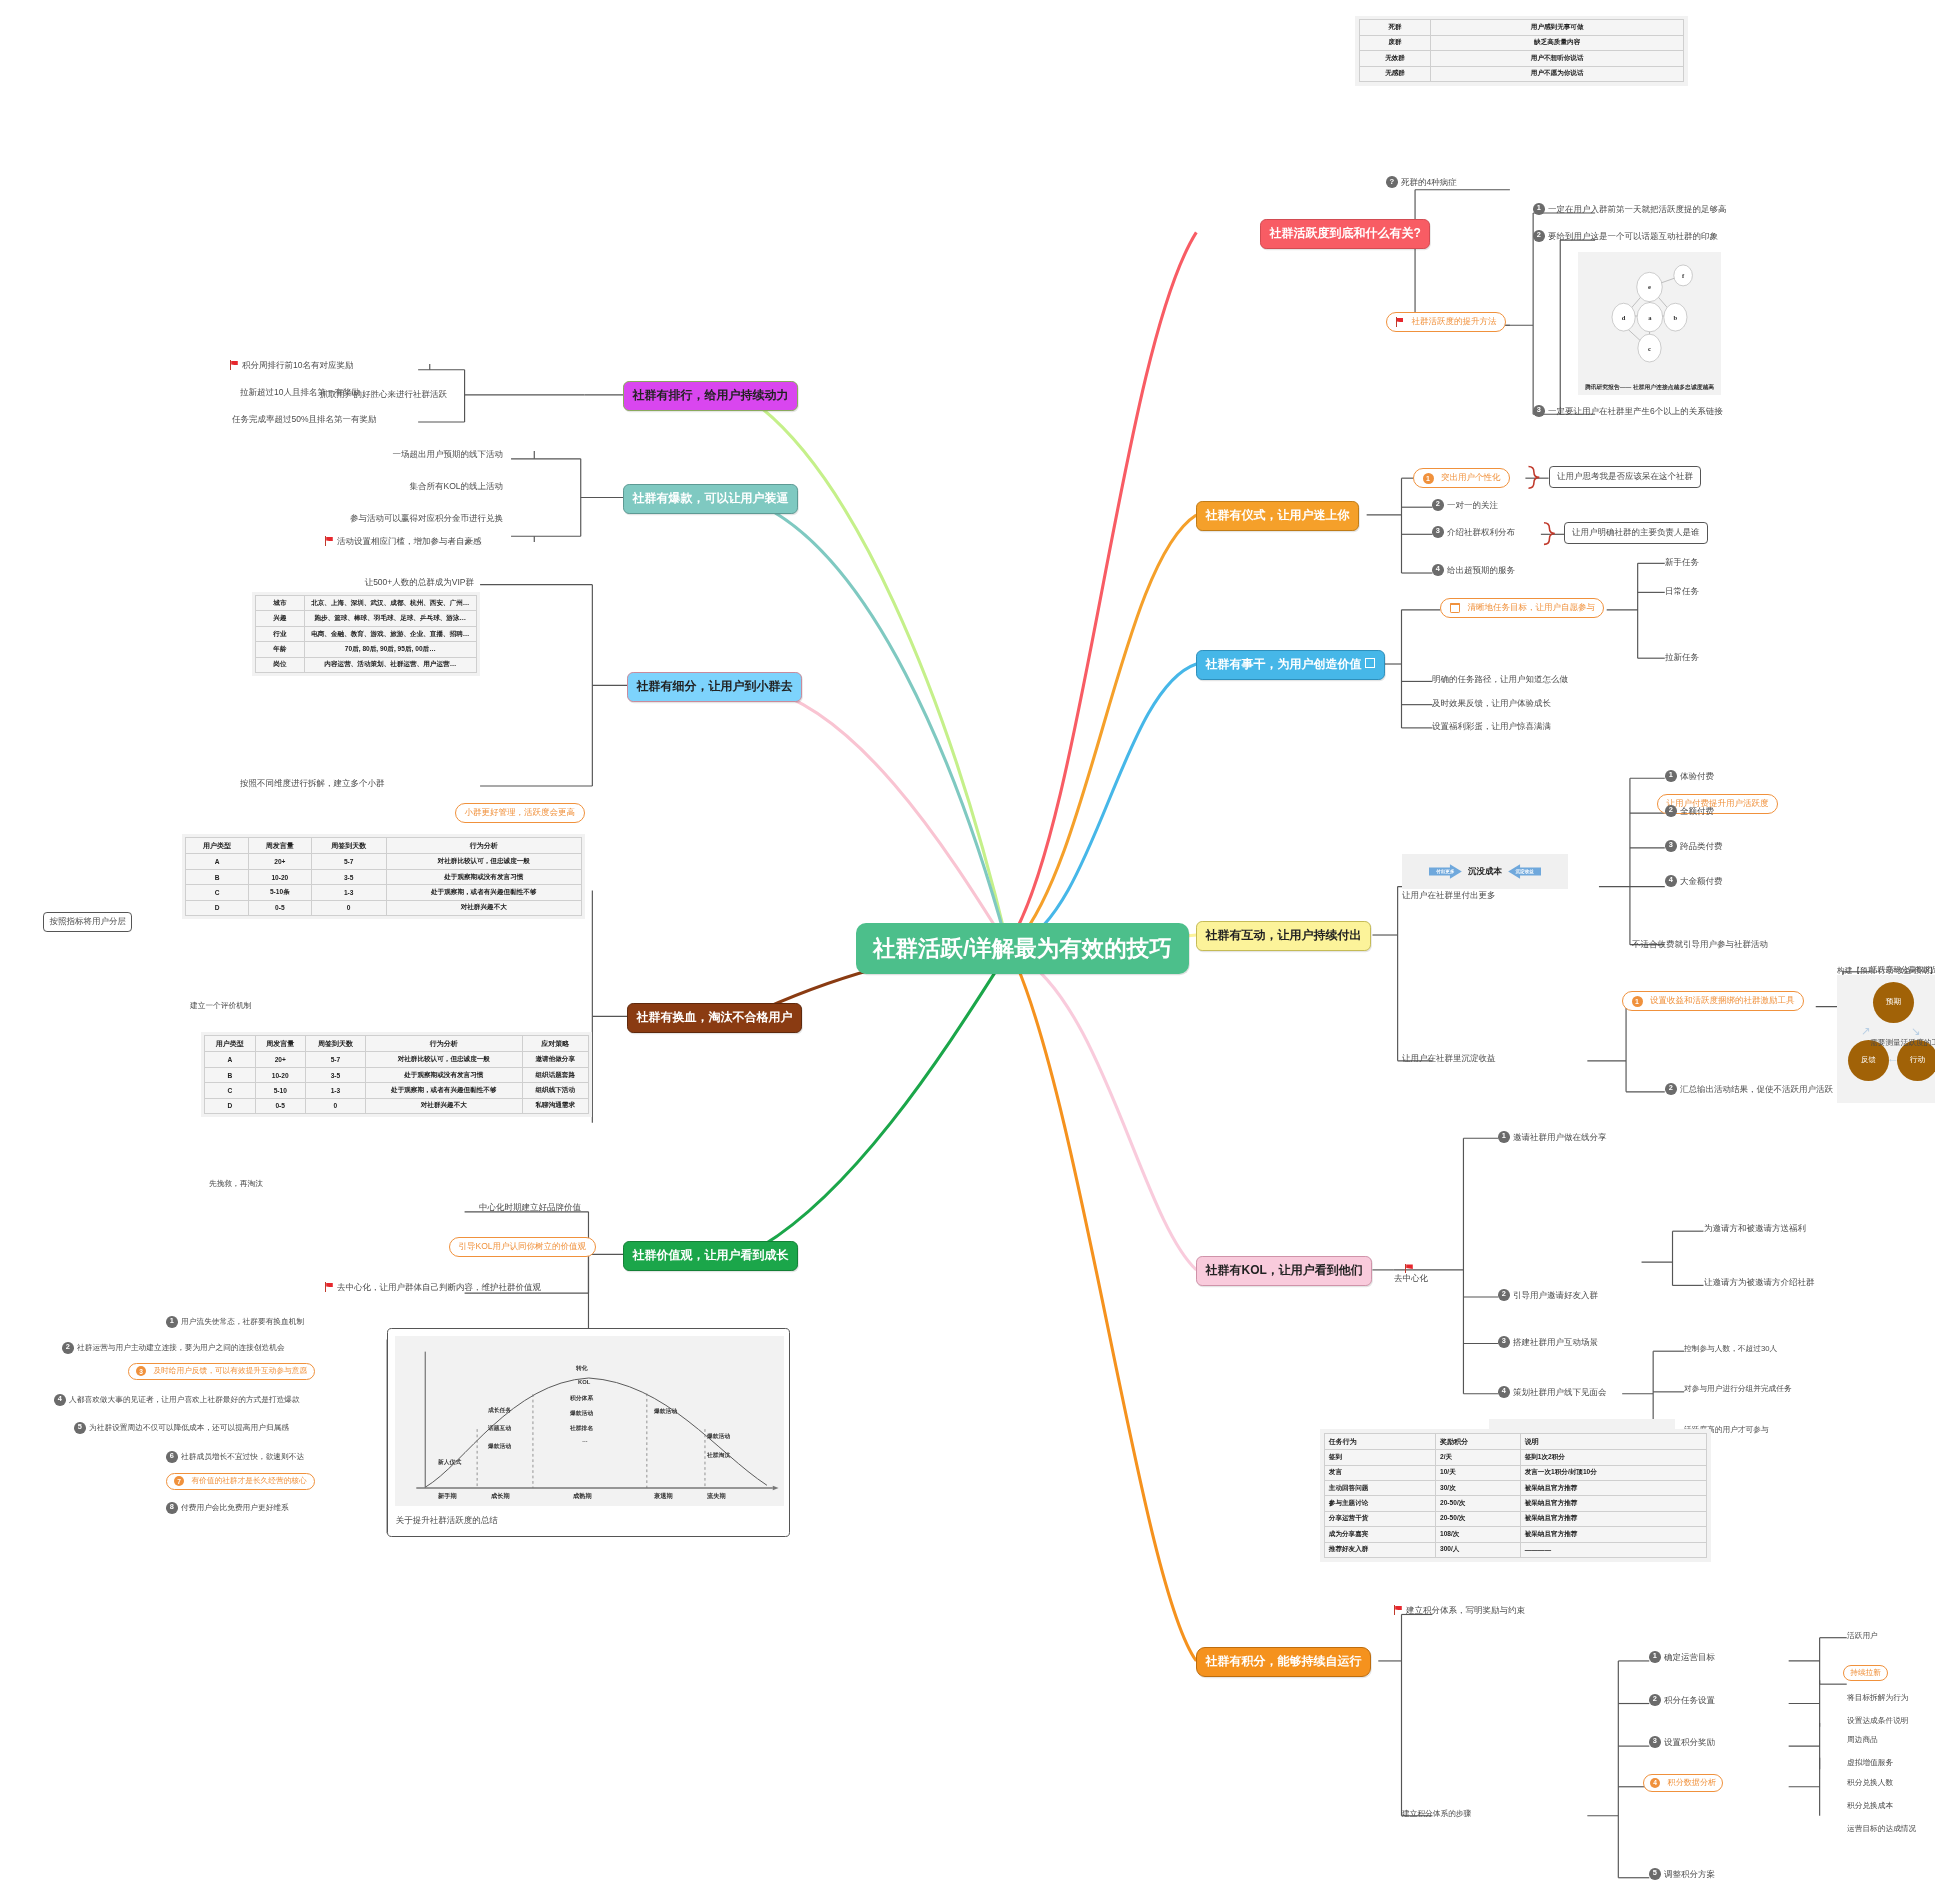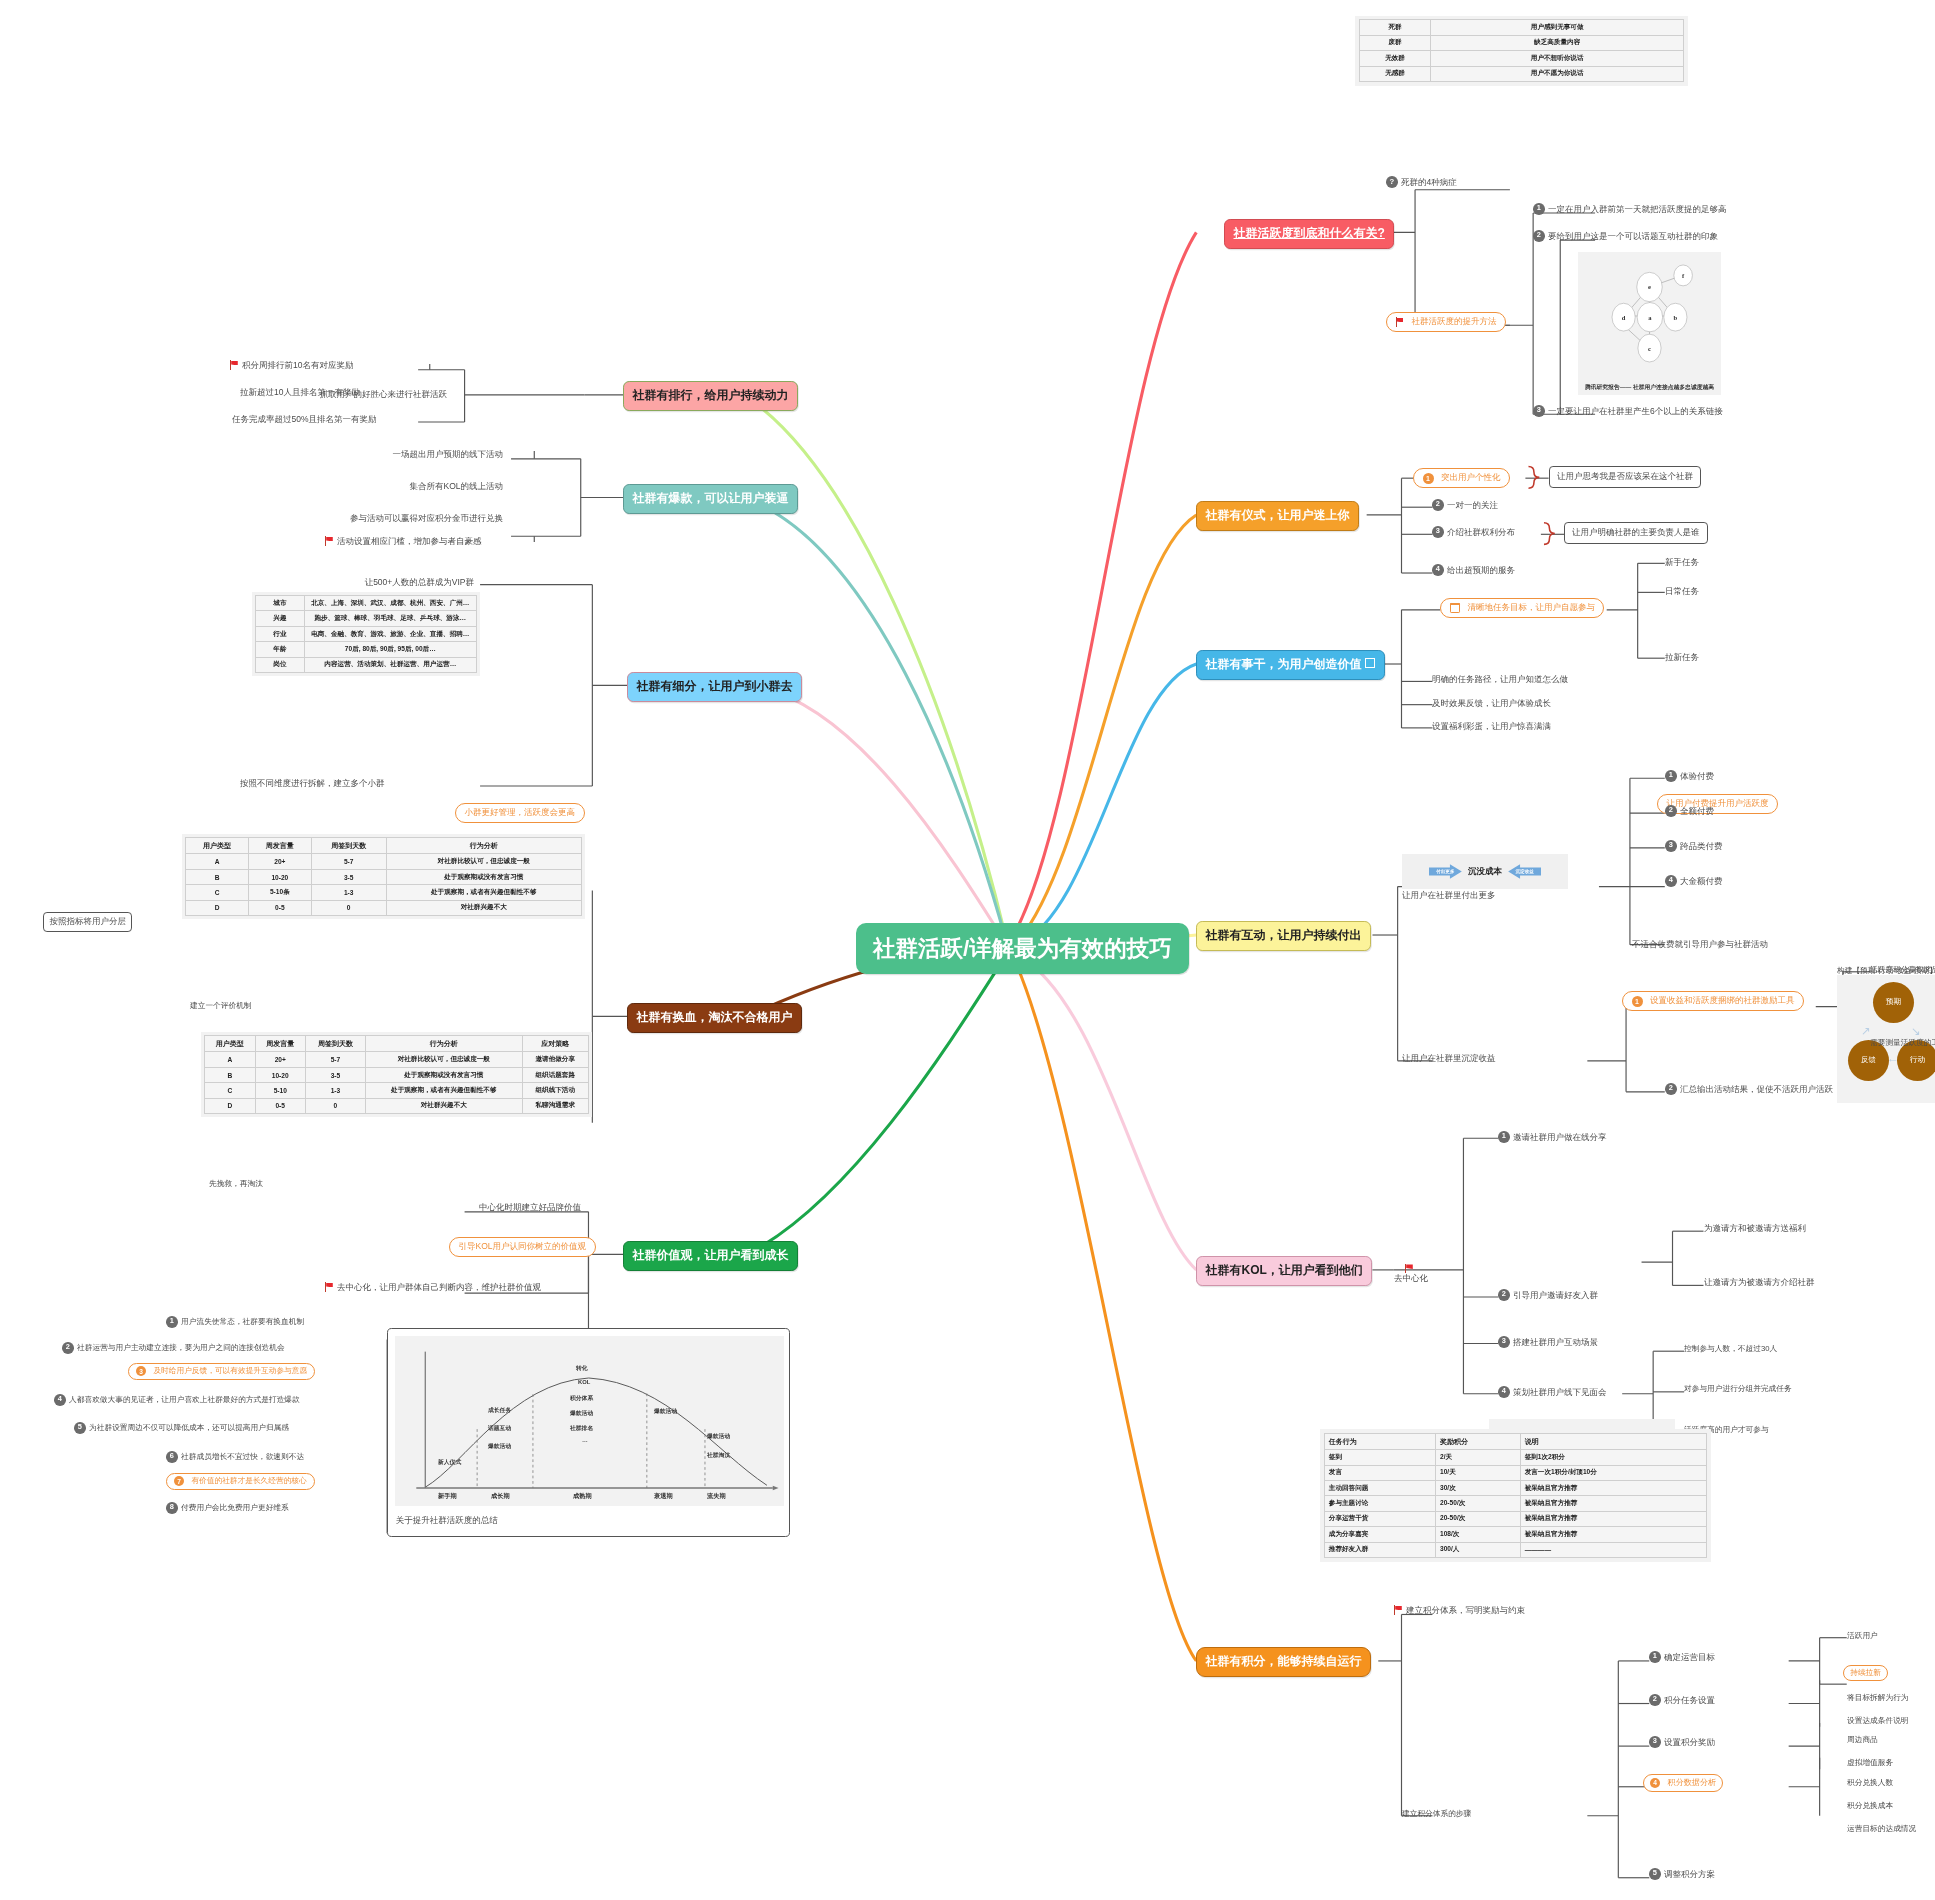--- a/index.html
+++ b/index.html
@@ -17,21 +17,21 @@
     box-shadow:0.8px 1.2px 0 rgba(0,0,0,.12);
   }
 
   
   .branch{
     border-radius:6.2px;color:#fff;font-size:12px;font-weight:bold;
     padding:5.4px 8.5px;white-space:nowrap;border:0.8px solid rgba(0,0,0,.45);
     box-shadow:0.8px 1.2px 0 rgba(0,0,0,.10);
   }
   .b-red{background:#F85C64;border-color:#d24b52;}
-  .b-green{background:#fca5a5;color:#222;border-color:#8aa95c;}
+  .b-green{background:#d946ef;color:#222;border-color:#8aa95c;}
   .b-teal{background:#7FC9C1;color:#fff;border-color:#5d9a94;}
   .b-pink{background:#7dd3fc;color:#222;border-color:#c98b9c;}
   .b-brown{background:#8A3B12;color:#fff;border-color:#5e280c;}
   .b-darkgreen{background:#1BA64A;color:#fff;border-color:#138036;}
   .b-orange{background:#F5A02A;color:#fff;border-color:#c07c17;}
   .b-blue{background:#46B7E8;color:#fff;border-color:#2e8fbb;}
   .b-yel2{background:#FCF39A;color:#222;border-color:#c5bb56;}
   .b-pink2{background:#F9CBDC;color:#222;border-color:#cf93a9;}
   .b-orange2{background:#F5921E;color:#fff;border-color:#bd6d0e;}
 
@@ -243,21 +243,21 @@
 
     <g fill="none" stroke="#c0392b" stroke-width="4">
       <path d="M3948,1205 q14,0 14,14 q0,14 14,14 q-14,0 -14,14 q0,14 -14,14"></path>
       <path d="M3988,1350 q14,0 14,14 q0,14 14,14 q-14,0 -14,14 q0,14 -14,14"></path>
       <path d="M5060,2900 q-40,40 -40,300 q0,280 40,330" stroke="#c0392b" stroke-width="4"></path>
     </g>
   </svg>
 
   <div class="node central" style="left:856px;top:923px;">社群活跃/详解最为有效的技巧</div>
 
-  <div class="node branch b-red" style="left:1224px;top:219px;text-decoration:underline;">社群活跃度到底和什么有关?</div>
+  <div class="node branch b-red" style="left:1260px;top:219px;">社群活跃度到底和什么有关?</div>
 
   <div class="node" style="left:1355px;top:15.5px;width:333px;">
     <div class="imgbox" style="padding:3.9px;">
       <table class="tbl">
         <tbody>
           <tr>
               <td class="k">死群</td>
               <td>用户感到无事可做</td>
             </tr>
           <tr>

